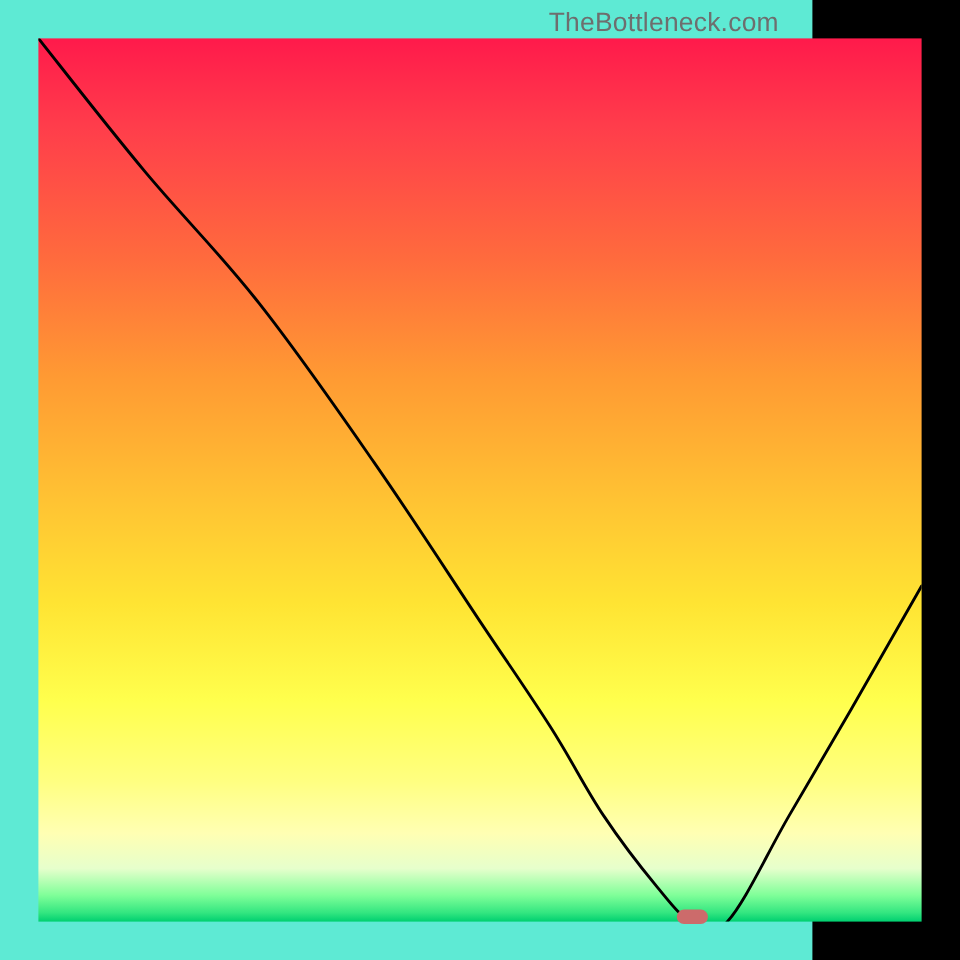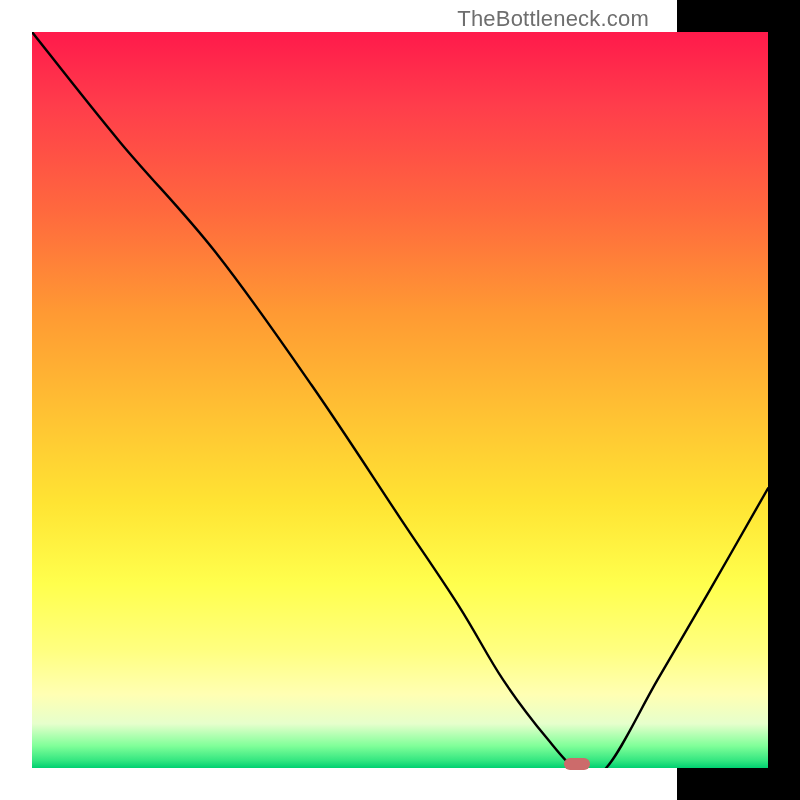--- a/index.html
+++ b/index.html
@@ -8,21 +8,21 @@
     width: 800px;
     height: 800px;
     background: #000;
     overflow: hidden;
     font-family: Arial, Helvetica, sans-serif;
   }
   .frame {
     position: relative;
     width: 677px;
     height: 800px;
-    background: #ffffff;
+    background: #5eead4;
   }
   .plot-area {
     position: absolute;
     left: 32px;
     top: 32px;
     width: 736px;
     height: 736px;
     background: linear-gradient(
       to bottom,
       #ff1a4b 0%,

